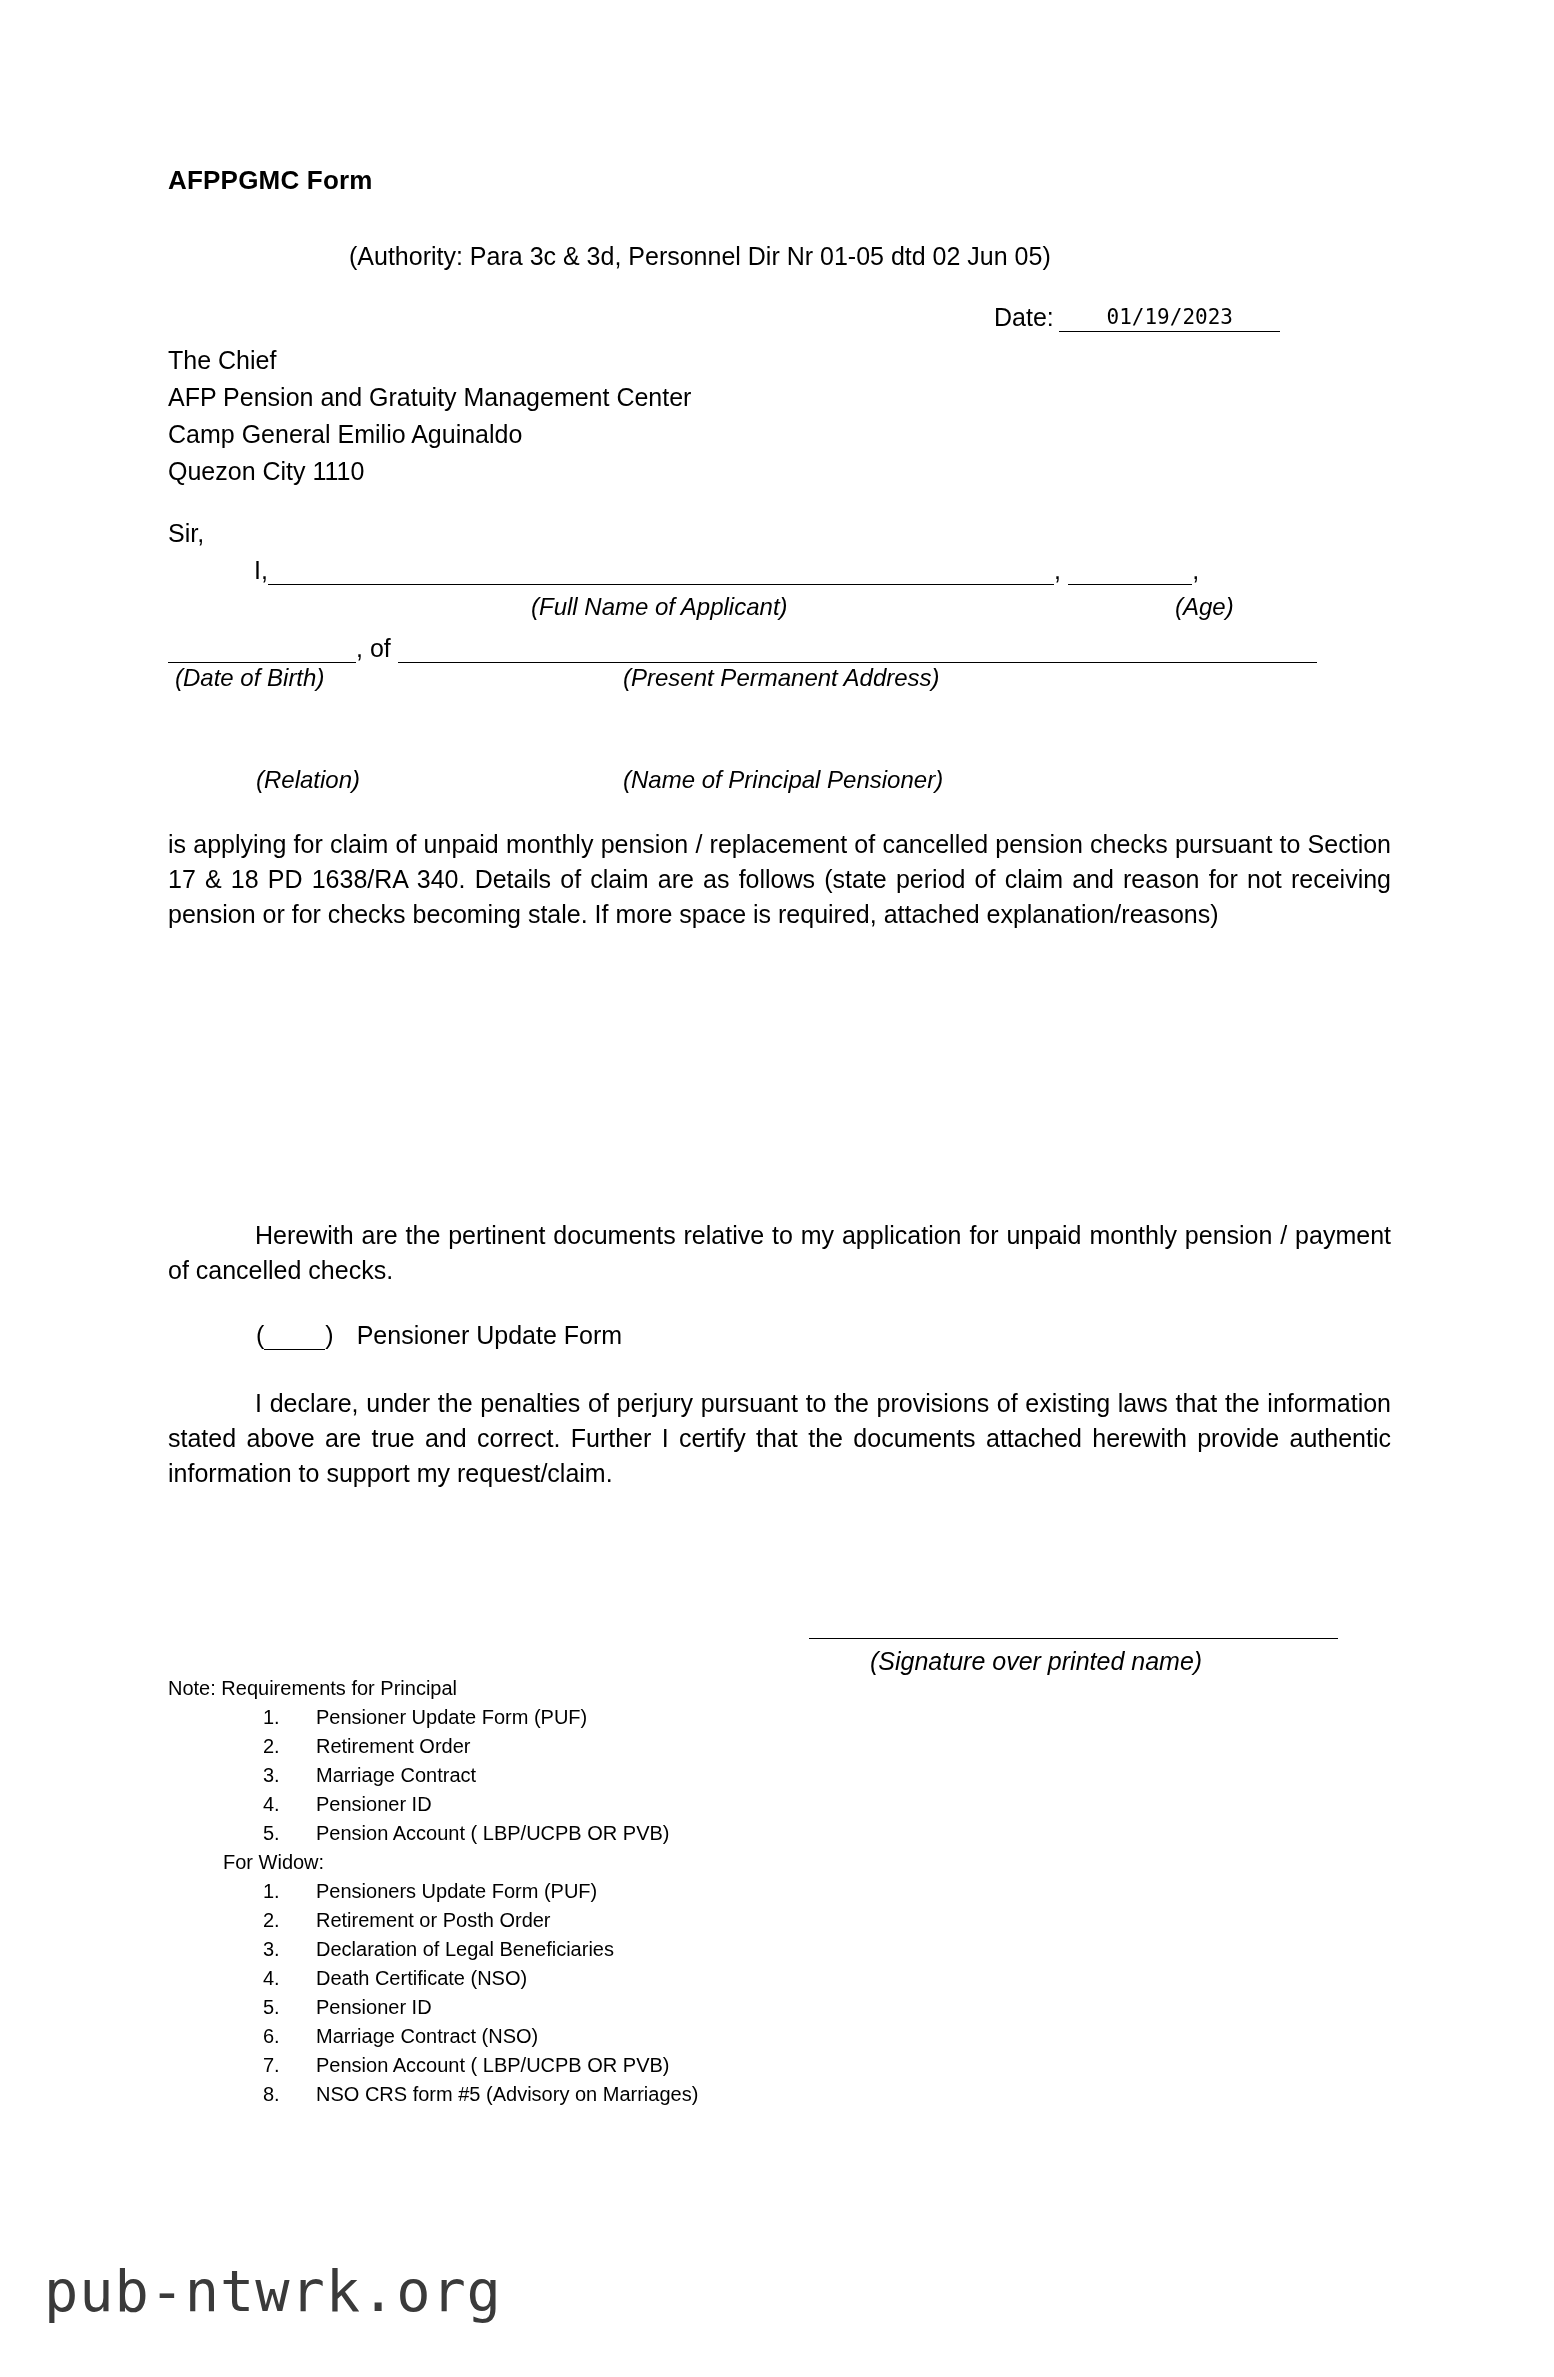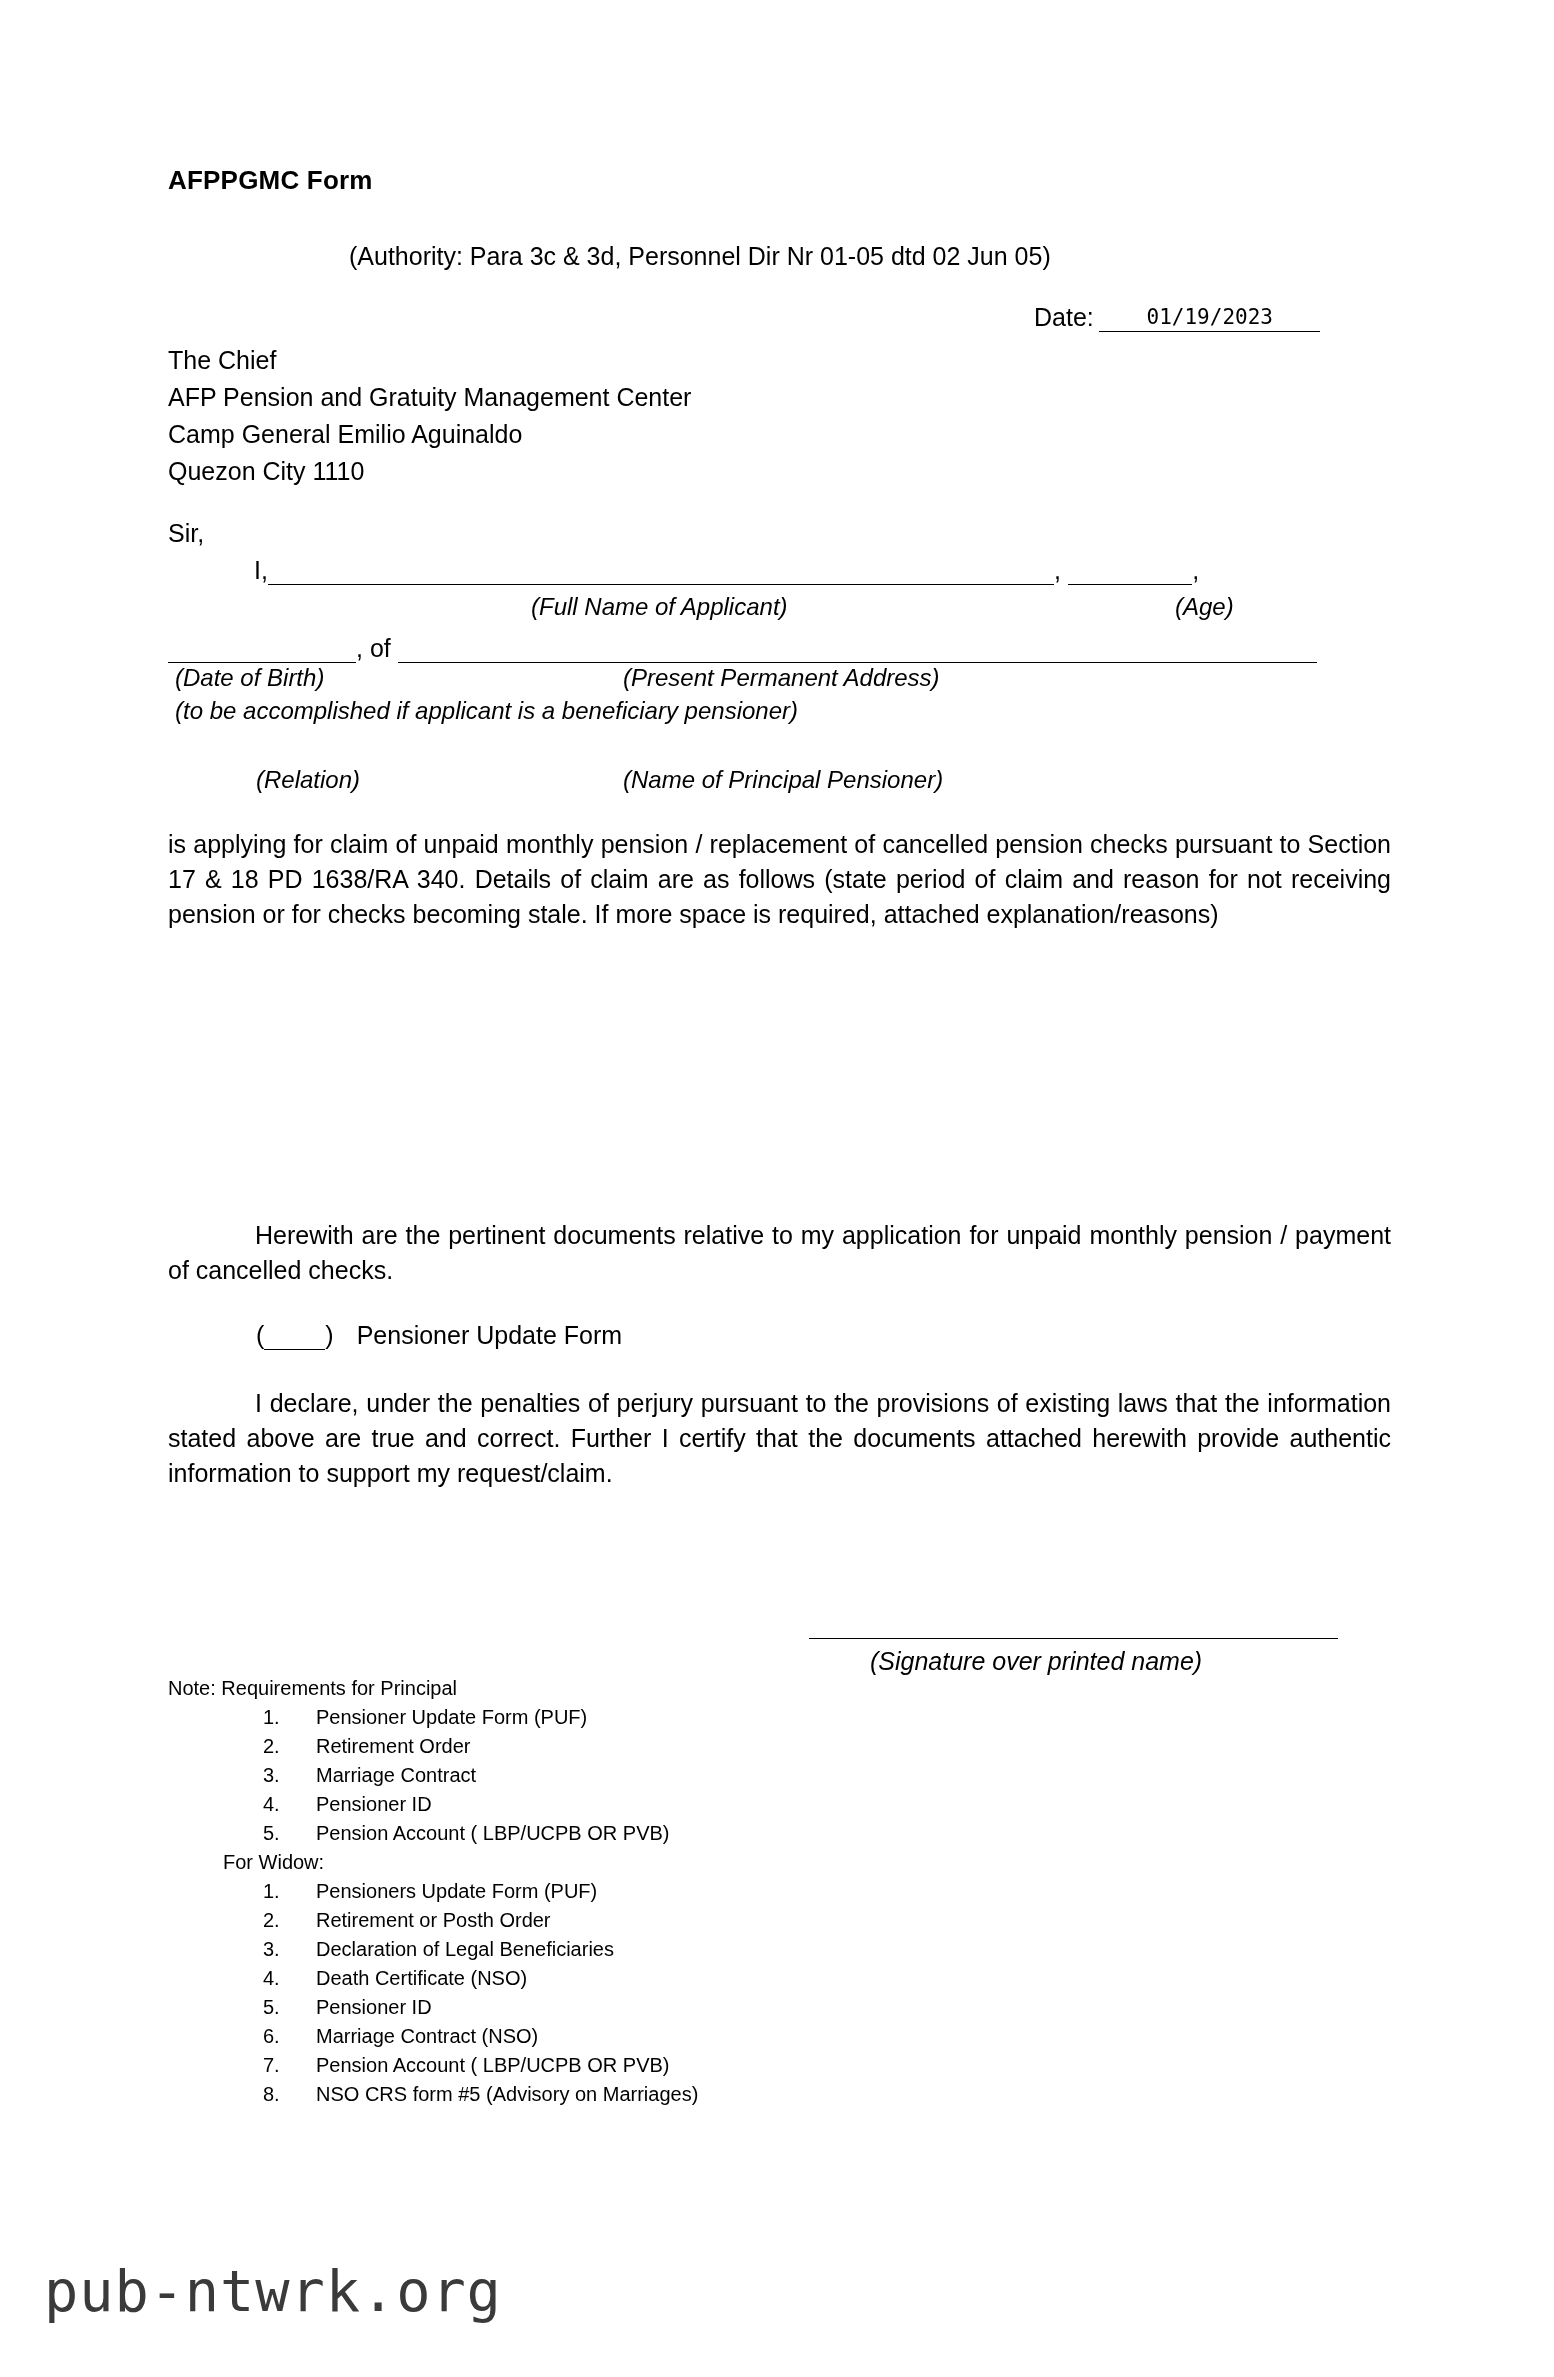--- a/index.html
+++ b/index.html
@@ -33,21 +33,21 @@
     left: 204px; top: 202px;
     font-size: 27px; font-weight: bold;
   }
   .hdr-auth {
     left: 349px; top: 242px;
     font-size: 25px;
   }
 
   
   .date-row {
-    left: 1034px; top: 303px;
+    left: 994px; top: 303px;
     font-size: 25px;
     display: flex; align-items: flex-end; gap: 5.5px; justify-content: center;
   }
   .date-line {
     display: inline-block;
     width: 221px;
     border-bottom: 1.8px solid #000;
     text-align: center;
     font-family: "DejaVu Sans Mono", monospace;
     font-size: 21px;
@@ -204,21 +204,20 @@
   </div>
   <div class="cap cap-fullname">(Full Name of Applicant)</div>
   <div class="cap cap-age">(Age)</div>
 
   <div class="abs row-dob">
     <span class="ln" style="width:188px"></span><span>, of</span><span class="ln" style="width:919px;margin-left:7.4px"></span>
   </div>
   <div class="cap cap-dob">(Date of Birth)</div>
   <div class="cap cap-addr">(Present Permanent Address)</div>
 
-  <div class="abs note-benef">(to be accomplished if applicant is a beneficiary pensioner)</div>
 
   <div class="cap cap-rel">(Relation)</div>
   <div class="cap cap-prin">(Name of Principal Pensioner)</div>
 
   <div class="para para-claim">is applying for claim of unpaid monthly pension / replacement of cancelled pension checks pursuant to Section 17 &amp; 18 PD 1638/RA 340. Details of claim are as follows (state period of claim and reason for not receiving pension or for checks becoming stale. If more space is required, attached explanation/reasons)</div>
 
   <div class="para para-herewith"><span class="indent-first"></span><span>Herewith are the pertinent documents relative to my application for unpaid monthly pension / payment of cancelled checks.</span></div>
 
   <div class="abs puf-line">
     <span>(</span><span class="puf-blank"></span><span>)</span><span style="margin-left:23px">Pensioner Update Form</span>

